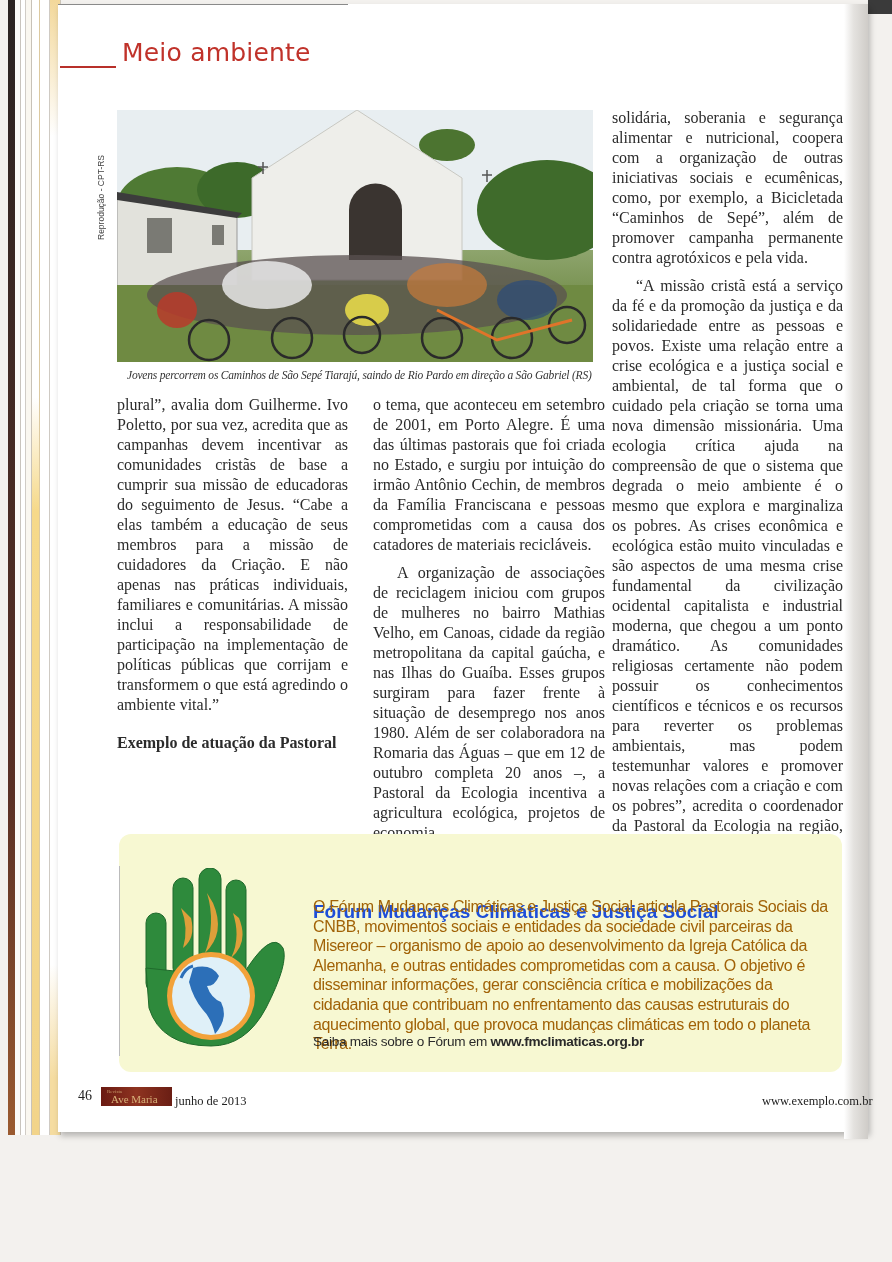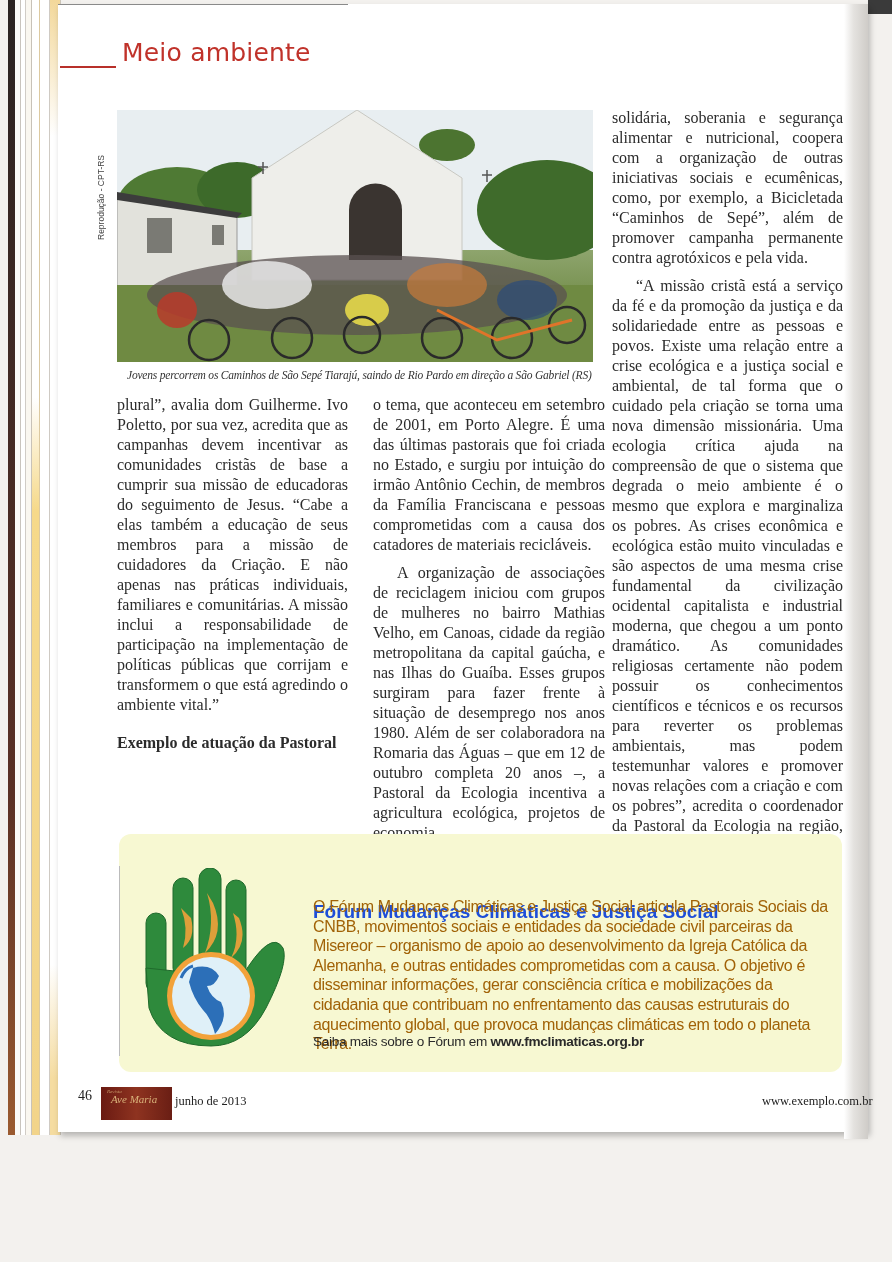--- a/index.html
+++ b/index.html
@@ -74,23 +74,23 @@
     letter-spacing: -0.35px;
   }
   .box-more {
     position: absolute; left: 194px; top: 200px;
     font-family: "Liberation Sans", sans-serif; font-size: 13.6px; color: #2a2a2a; letter-spacing: -0.3px;
   }
   .box-more b { font-weight: bold; }
 
   .footer-num { position: absolute; left: 78px; top: 1088px; font-size: 14px; color: #222; }
   .footer-logo {
-    position: absolute; left: 101px; top: 1087px; width: 71px; height: 33px;
+    position: absolute; left: 101px; top: 1087px; width: 71px; height: 19px;
     background: linear-gradient(90deg, #6a1a12, #8e3320 50%, #6a1e14);
-    color: #d9b27a; font-style: italic; font-size: 11px; line-height: 1;
+    color: #d9b27a; font-size: 11px; line-height: 1;
   }
   .footer-logo .small { position: absolute; left: 6px; top: 2px; font-size: 5px; color: #c89a6a; }
   .footer-logo .big { position: absolute; left: 10px; top: 7px; font-size: 11px; }
   .footer-date { position: absolute; left: 175px; top: 1094px; font-size: 12.5px; color: #222; }
   .footer-url { position: absolute; left: 762px; top: 1094px; font-size: 12.5px; color: #222; }
 </style>
 </head>
 <body>
 
 <div class="edges">

